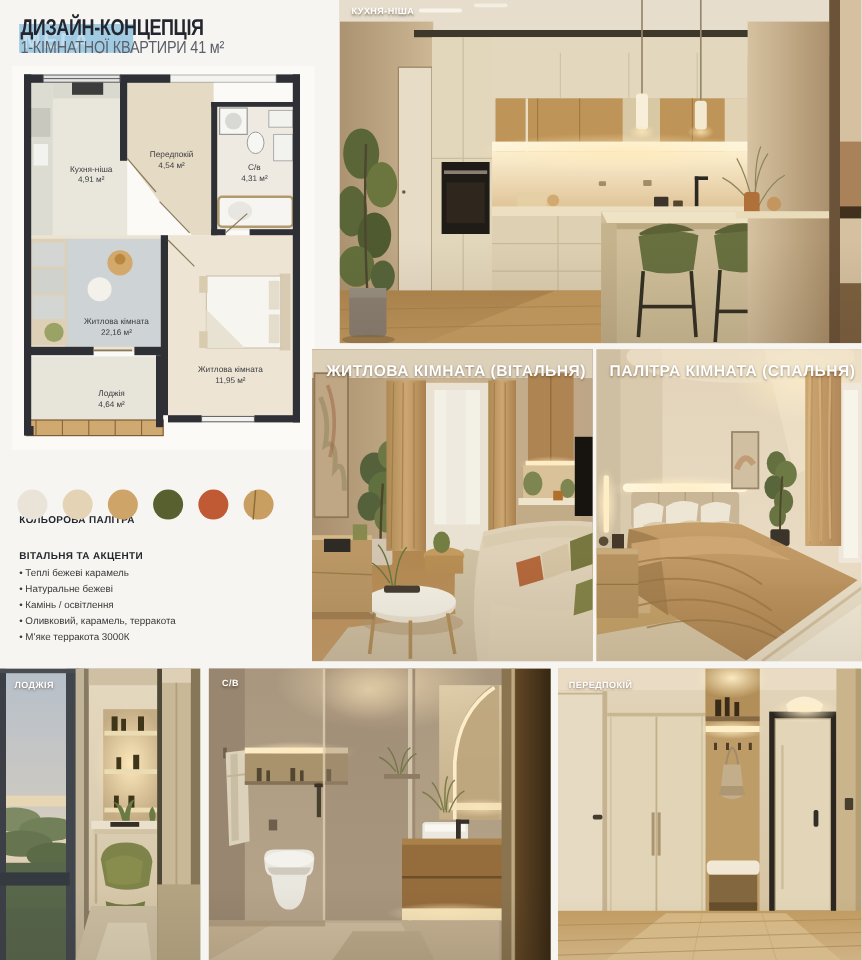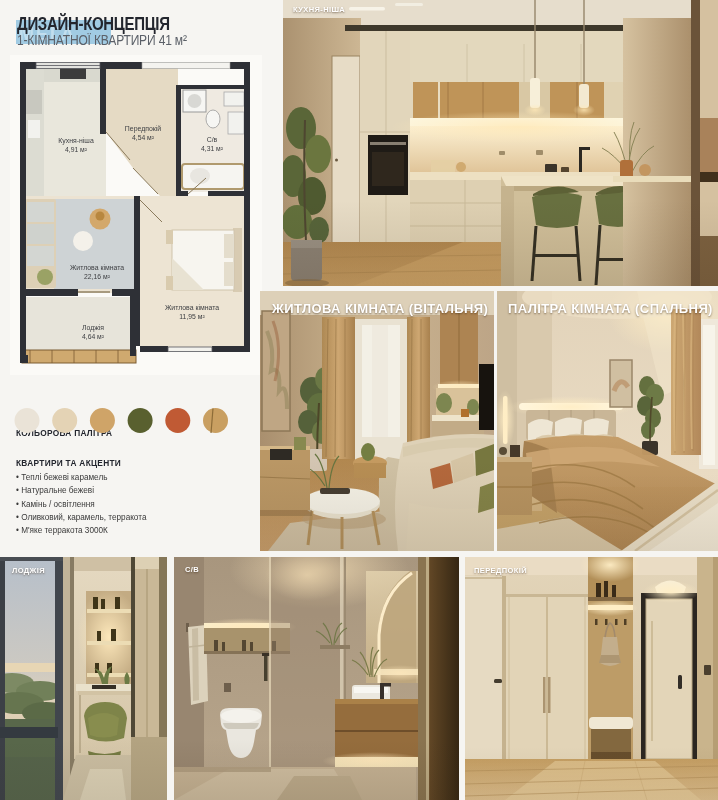--- a/index.html
+++ b/index.html
@@ -122,21 +122,21 @@
     <circle cx="13" cy="13.5" r="12.5" fill="#eae3d7"></circle>
     <circle cx="50.7" cy="13.5" r="12.5" fill="#e4d3b5"></circle>
     <circle cx="88.4" cy="13.5" r="12.5" fill="#cfa468"></circle>
     <circle cx="126.1" cy="13.5" r="12.5" fill="#59602f"></circle>
     <circle cx="163.8" cy="13.5" r="12.5" fill="#c05a34"></circle>
     <circle cx="201.5" cy="13.5" r="12.5" fill="#c99f61"></circle>
     <path d="M199 1.5 L197 26" stroke="#8d6c38" stroke-width="1.2" fill="none"></path>
   </svg>
 </div>
 
-<div class="abs" style="left:16px;top:458px;font-size:8.3px;font-weight:bold;color:#23262e;letter-spacing:.3px;">КВАРТИРИ ТА АКЦЕНТИ</div>
+<div class="abs" style="left:16px;top:458px;font-size:8.3px;font-weight:bold;color:#23262e;letter-spacing:.3px;">ВІТАЛЬНЯ ТА АКЦЕНТИ</div>
 <div class="abs" style="left:16px;top:471px;font-size:8.2px;color:#3a3a3a;line-height:13.3px;">
   <div>• Теплі бежеві карамель</div>
   <div>• Натуральне бежеві</div>
   <div>• Камінь / освітлення</div>
   <div>• Оливковий, карамель, терракота</div>
   <div>• М'яке терракота 3000К</div>
 </div>
 
 <div class="photo" id="ph-kitchen" style="left:283px;top:0;width:435px;height:286px;background:#d3bd9c;">
 <svg width="435" height="286" viewBox="0 0 435 286">

